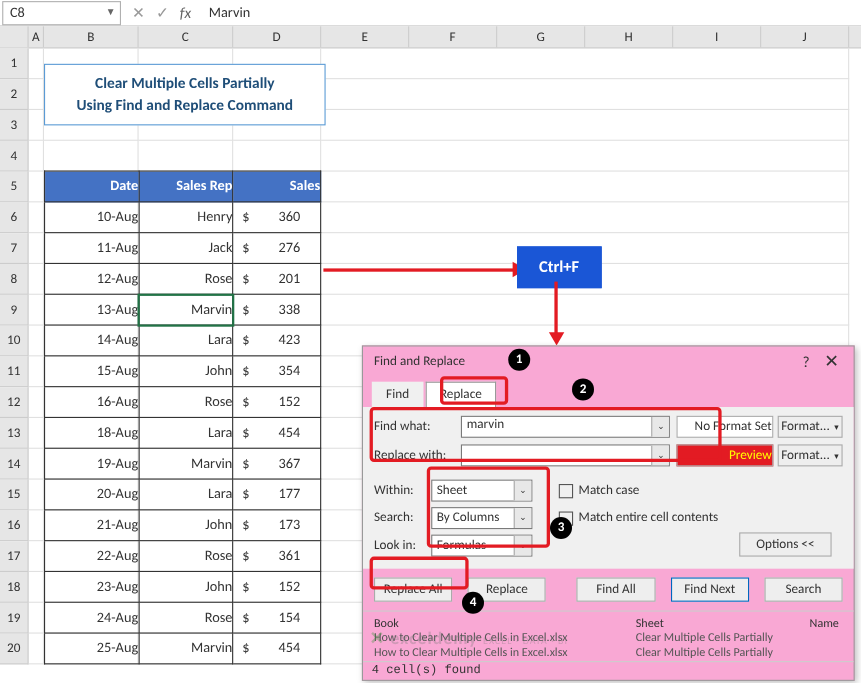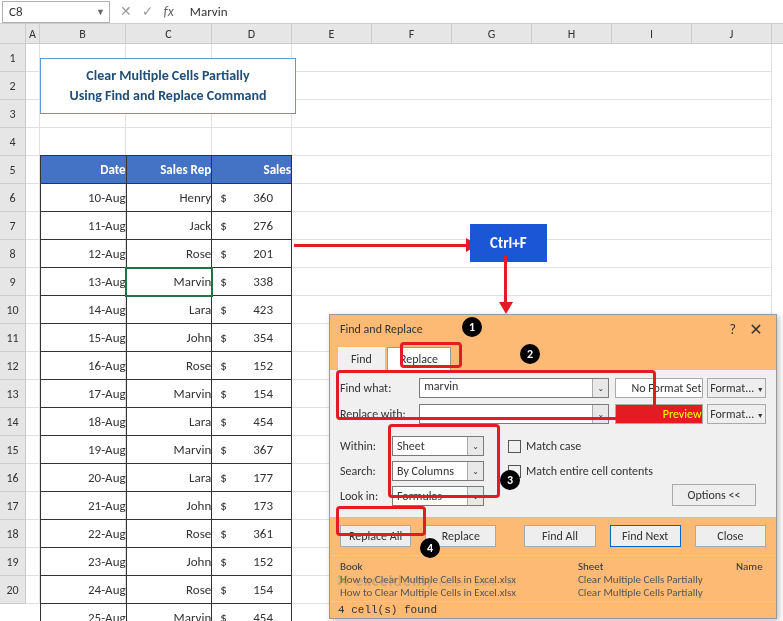--- a/index.html
+++ b/index.html
@@ -48,21 +48,21 @@
 
 
 .ctrl-badge { position: absolute; left: 470px; top: 180px; background: #1a56d6; color: #fff; font-weight: bold; padding: 8px 18px; font-size: 15px; border: 2px solid #1a56d6; }
 .arrow-to-badge { position: absolute; left: 294px; top: 196px; width: 176px; height: 10px; }
 .arrow-to-badge::before { content: ""; position: absolute; left: 0; top: 4px; width: 176px; height: 3px; background: #e31b23; }
 .arrow-to-badge::after { content: ""; position: absolute; right: -8px; top: -2px; border-left: 12px solid #e31b23; border-top: 7px solid transparent; border-bottom: 7px solid transparent; }
 .arrow-down { position: absolute; left: 504px; top: 212px; width: 3px; height: 50px; background: #e31b23; }
 .arrow-down::after { content: ""; position: absolute; bottom: -8px; left: -5px; border-top: 12px solid #e31b23; border-left: 7px solid transparent; border-right: 7px solid transparent; }
 
 
-.dialog { position: absolute; left: 329px; top: 270px; width: 448px; background: #fdba74; border: 1px solid #999; box-shadow: 2px 2px 6px rgba(0,0,0,0.25); font-size: 12px; }
+.dialog { position: absolute; left: 329px; top: 270px; width: 448px; background: #f9a8d4; border: 1px solid #999; box-shadow: 2px 2px 6px rgba(0,0,0,0.25); font-size: 12px; }
 .dlg-title { height: 28px; display: flex; align-items: center; padding: 0 10px; position: relative; }
 .dlg-title .t { font-size: 12px; }
 .dlg-title .help { position: absolute; right: 40px; font-size: 14px; }
 .dlg-title .close { position: absolute; right: 8px; font-size: 16px; width: 24px; text-align: center; }
 .tabs { display: flex; padding: 4px 8px 0; gap: 2px; }
 .tab { padding: 4px 12px; background: #f0f0f0; border: 1px solid transparent; border-bottom: none; }
 .tab.active { background: #fff; border-color: #999; }
 .dlg-body { background: #f0f0f0; padding: 8px 10px 6px; }
 .frow { display: flex; align-items: center; margin-bottom: 6px; }
 .frow label { width: 80px; }
@@ -334,25 +334,20 @@
           <td>15-Aug</td>
     <td class="">John</td>
     <td class="sales">354</td>
         </tr>
         <tr>
           <td>16-Aug</td>
     <td class="">Rose</td>
     <td class="sales">152</td>
         </tr>
         <tr>
-          <td>17-Aug</td>
-    <td class="">Marvin</td>
-    <td class="sales">154</td>
-        </tr>
-        <tr>
           <td>18-Aug</td>
     <td class="">Lara</td>
     <td class="sales">454</td>
         </tr>
         <tr>
           <td>19-Aug</td>
     <td class="">Marvin</td>
     <td class="sales">367</td>
         </tr>
         <tr>
@@ -449,21 +444,21 @@
         </div>
         <div class="opt-btn" style="top:-2px;">Options &lt;&lt;</div>
       </div>
     </div>
     <div class="dlg-btns">
       <div class="dlg-btn">Replace All</div>
       <div class="dlg-btn">Replace</div>
       <div style="flex:1"></div>
       <div class="dlg-btn">Find All</div>
       <div class="dlg-btn primary">Find Next</div>
-      <div class="dlg-btn">Close</div>
+      <div class="dlg-btn">Search</div>
     </div>
     <div class="results">
       <div class="rh">
         <span>Book</span>
         <span>Sheet</span>
         <span>Name</span>
       </div>
       <div class="rrow">
         <span>How to Clear Multiple Cells in Excel.xlsx</span>
         <span>Clear Multiple Cells Partially</span>

